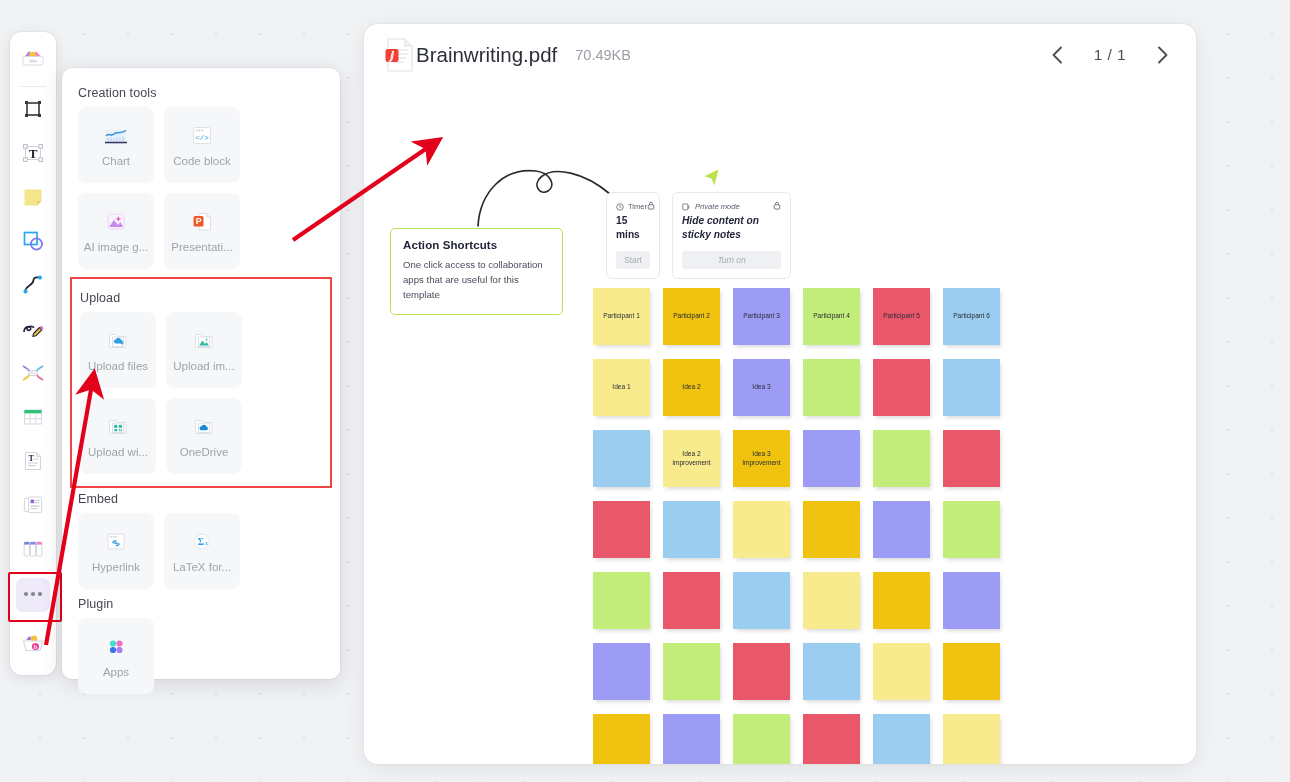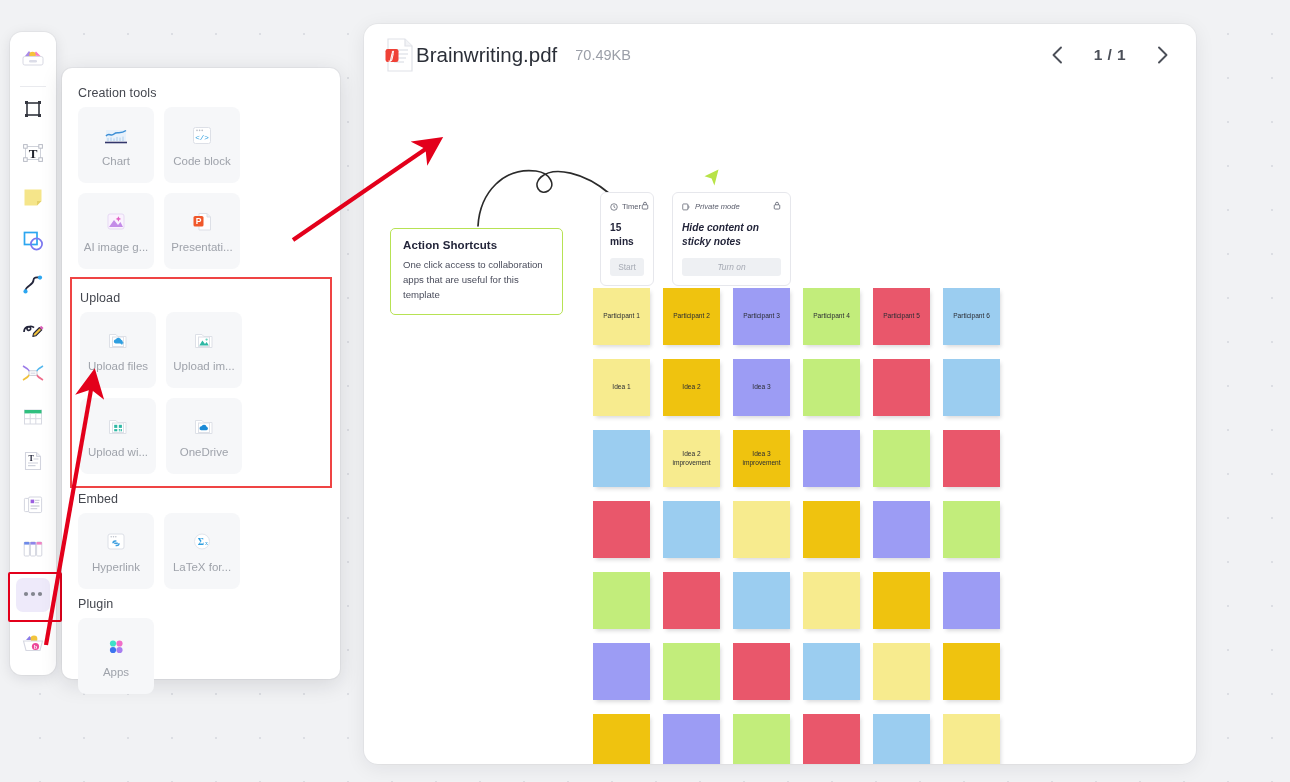--- a/index.html
+++ b/index.html
@@ -63,21 +63,21 @@
     background:#fff; border-radius:14px;
     box-shadow:0 4px 20px rgba(20,23,37,.08), 0 0 0 1px rgba(20,23,37,.03);
     overflow:hidden;
   }
   .v-head { height:62px; display:flex; align-items:center; padding:0 22px 0 20px; }
   .pdf-ico { width:32px; height:36px; position:relative; flex:0 0 auto; }
   .v-title { font-size:20.5px; color:#2b2f38; }
   .v-size { font-size:14.5px; color:#9b9fa8; margin-left:18px; }
   .v-pager { margin-left:auto; display:flex; align-items:center; gap:24px; }
   .chev { width:24px; height:24px; cursor:pointer; display:flex; align-items:center; justify-content:center; }
-  .v-page { font-size:15.5px; color:#4b4f58; letter-spacing:.4px;font-weight:bold; }
+  .v-page { font-size:15.5px; color:#4b4f58; letter-spacing:.4px; }
 
   
   .doc { position:relative; width:100%; height:678px; }
 
   .squiggle { position:absolute; left:14px; top:72px; pointer-events:none; }
   .cursor-tri { position:absolute; left:338px; top:81px; }
 
   .callout {
     position:absolute; left:26px; top:142px; width:173px;
     background:#fff; border:1.6px solid #b7e254; border-radius:5px;
@@ -86,27 +86,27 @@
   .callout h4 { font-size:11.5px; color:#23253a; margin-bottom:7px; letter-spacing:.1px; }
   .callout p { font-size:9.6px; color:#4a4d5c; line-height:1.55; }
 
   .minicard {
     position:absolute; background:#fff; border:1px solid #e6e7ec; border-radius:6px;
     padding:8px 9px 9px 9px;
   }
   .mc-head { display:flex; align-items:center; font-size:7.6px; color:#575a69; }
   .mc-head .mh-ico { margin-right:4px; display:flex; }
   .mc-lock { margin-left:auto; }
-  .mc-body { font-size:10.2px; font-weight:bold; color:#23253a; margin-top:9px; line-height:1.35; }
+  .mc-body { font-size:10.2px; font-weight:bold; color:#23253a; margin-top:2px; line-height:1.35; }
   .mc-btn {
     margin-top:9px; height:18px; background:#eef0f3; border-radius:3px;
     display:flex; align-items:center; justify-content:center;
     font-size:8.4px; color:#a7abb5; cursor:pointer;
   }
-  #timer-card { left:236px; top:106px; width:54px; }
+  #timer-card { left:242px; top:106px; width:54px; }
   #private-card { left:308px; top:106px; width:119px;font-style:italic; }
 
   
   .grid { position:absolute; left:229px; top:202px; }
   .srow { display:flex; }
   .sn {
     width:57px; height:57px; margin:0 13px 14px 0; position:relative;
     display:flex; align-items:center; justify-content:center; text-align:center;
     font-size:6.6px; color:#2a2c33; line-height:1.35; padding:2px;
     box-shadow:2px 3px 4px -1px rgba(30,30,40,.16);

